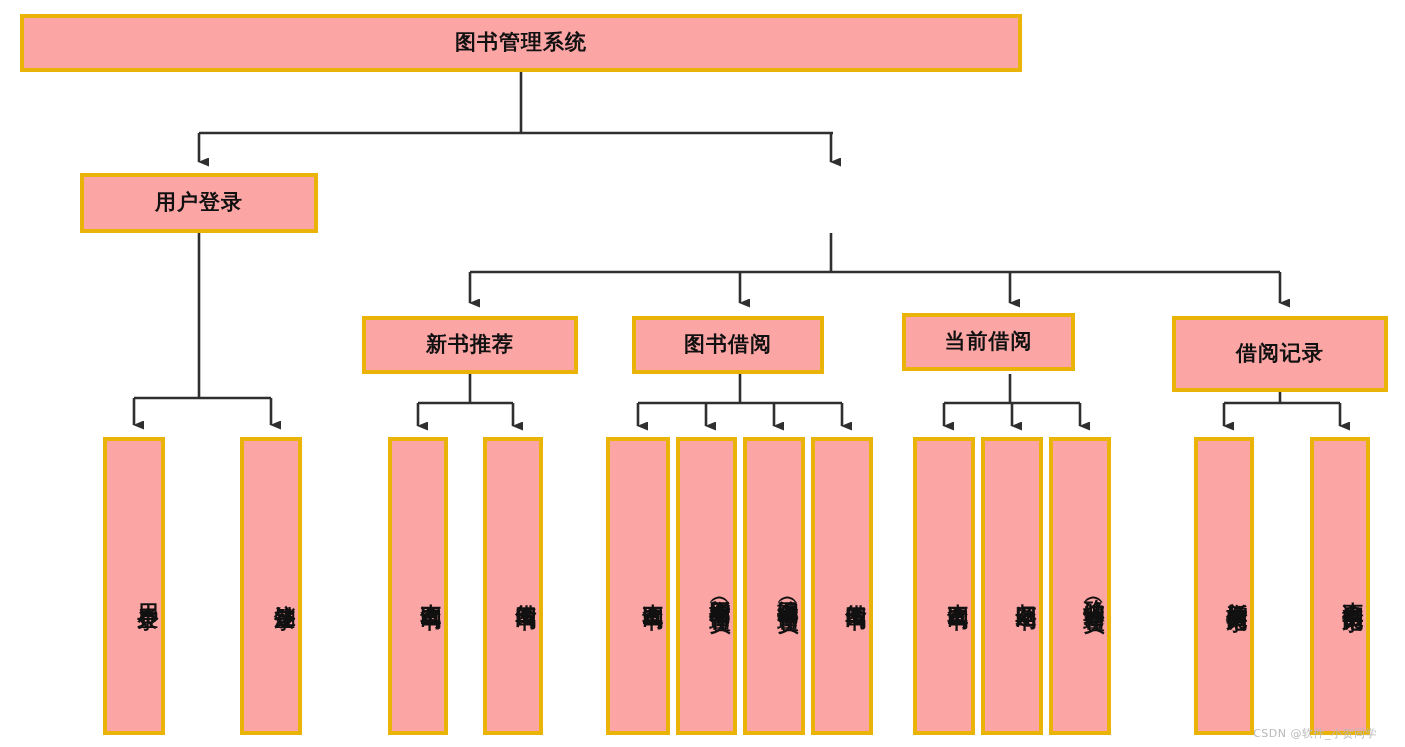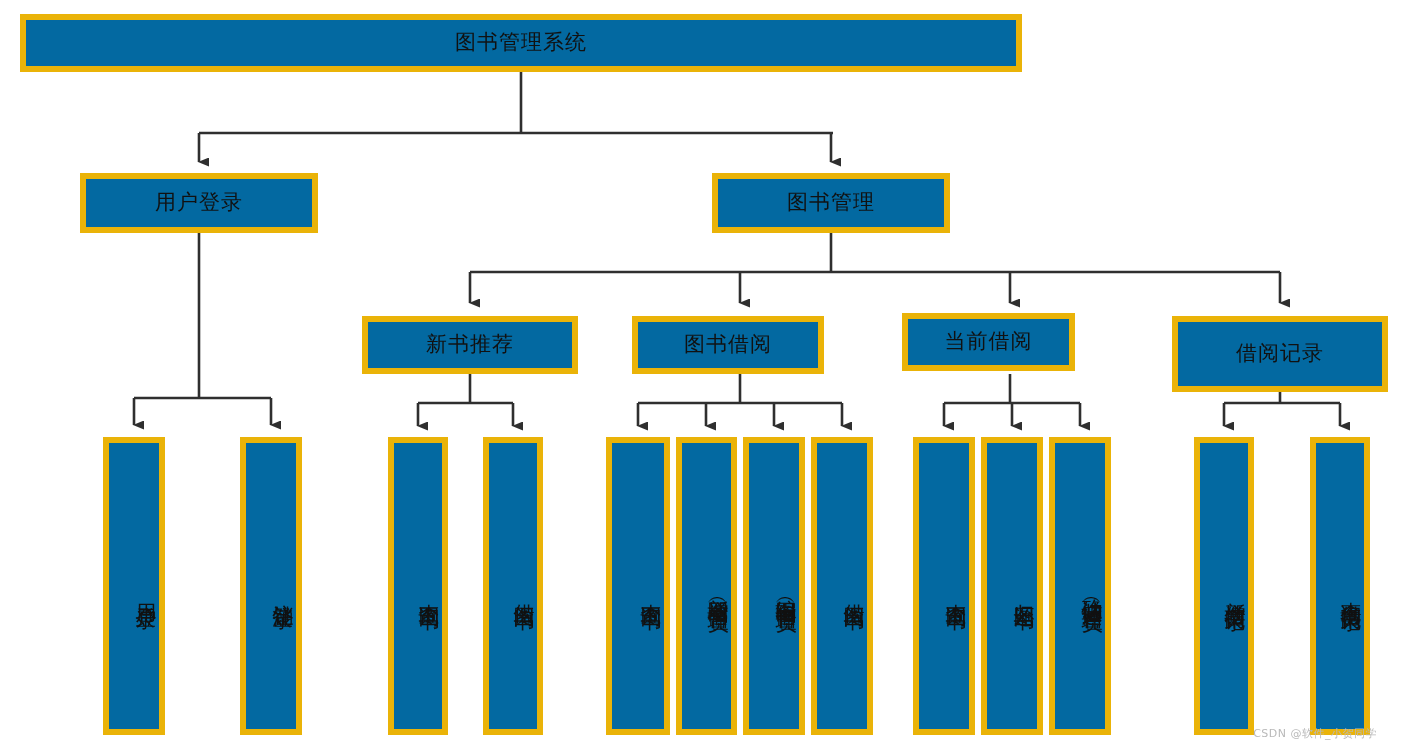--- a/index.html
+++ b/index.html
@@ -17,27 +17,28 @@
     width: 1405px; height: 747px;
     background: #ffffff;
   }
   #edges {
     position: absolute; left: 0; top: 0;
     width: 1405px; height: 747px;
     pointer-events: none;
   }
   .node {
     position: absolute;
-    background: #0369a1;
-    border: 6px solid #eab308;
+    background: #fca5a5;
+    border: 4px solid #eab308;
     display: flex;
     align-items: center;
     justify-content: center;
     color: #111111;
     z-index: 2;
+    font-weight: bold;
   }
   .node.horiz {
     font-size: 21px;
     letter-spacing: 1px;
     line-height: 1.2;
   }
   .node.vert {
     writing-mode: vertical-rl;
     text-orientation: upright;
     font-size: 21px;
@@ -119,23 +120,20 @@
   </svg>
 
   <div class="node horiz" style="left:20px; top:14px; width:1002px; height:58px;">
     <span>图书管理系统</span>
   </div>
 
   <div class="node horiz" style="left:80px; top:173px; width:238px; height:60px;">
     <span>用户登录</span>
   </div>
 
-  <div class="node horiz" style="left:712px; top:173px; width:238px; height:60px;">
-    <span>图书管理</span>
-  </div>
 
   <div class="node horiz" style="left:362px; top:316px; width:216px; height:58px;">
     <span>新书推荐</span>
   </div>
 
   <div class="node horiz" style="left:632px; top:316px; width:192px; height:58px;">
     <span>图书借阅</span>
   </div>
 
   <div class="node horiz" style="left:902px; top:313px; width:173px; height:58px;">

